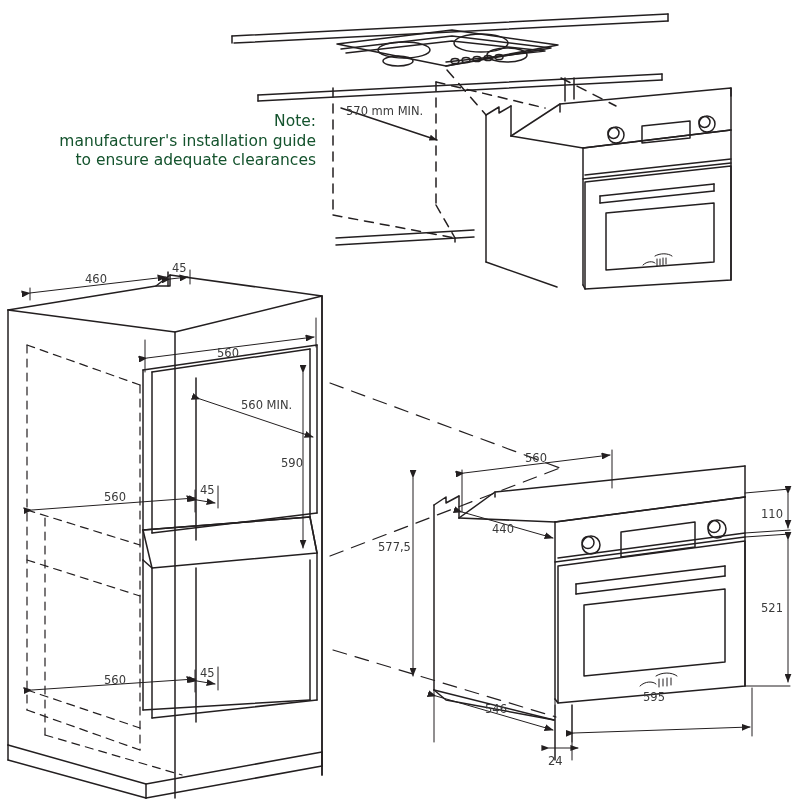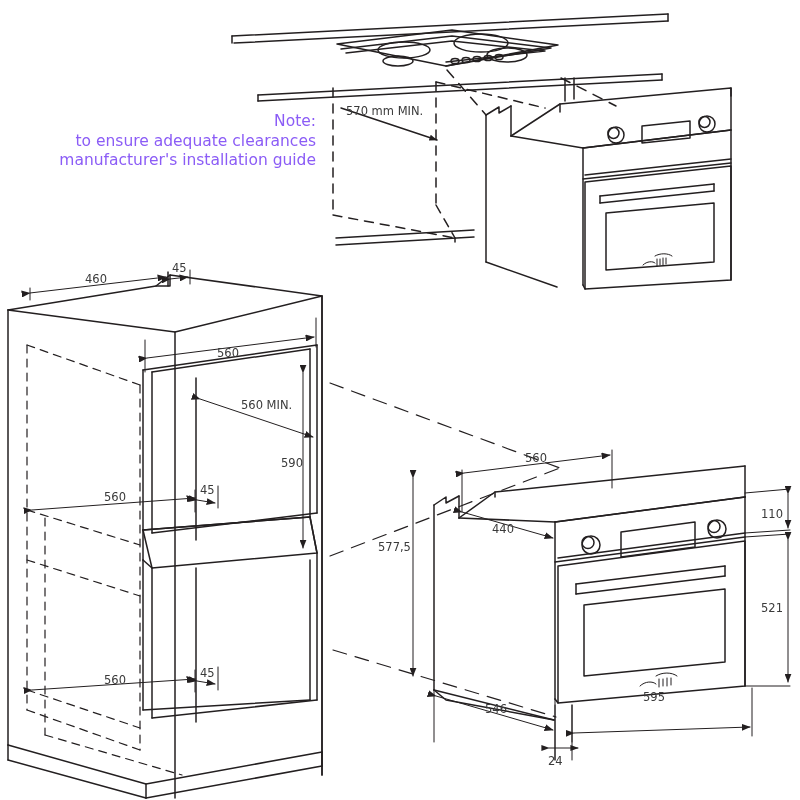--- a/index.html
+++ b/index.html
@@ -23,21 +23,21 @@
     position: absolute;
     top: 0;
     left: 0;
   }
   .note-block {
     position: absolute;
     left: 48px;
     top: 112px;
     width: 268px;
     text-align: right;
-    color: #8b5cf6;
+    color: #14532d;
     font-size: 15.5px;
     line-height: 19.5px;
     font-family: "DejaVu Sans", "Liberation Sans", sans-serif;
   }
   .note-block .nt-line { display: block; white-space: nowrap; }
 </style>
 </head>
 <body>
 
 <div id="sheet">
@@ -373,17 +373,17 @@
       <text x="761" y="518">110</text>
       <text x="761" y="612">521</text>
       <text x="485" y="713">546</text>
       <text x="643" y="701">595</text>
       <text x="548" y="765">24</text>
     </g>
   </svg>
 
   <div class="note-block">
     <span class="nt-line">Note:</span>
+    <span class="nt-line">manufacturer's installation guide</span>
     <span class="nt-line">to ensure adequate clearances</span>
-    <span class="nt-line">manufacturer's installation guide</span>
   </div>
 
 </div>
 
 </body></html>

